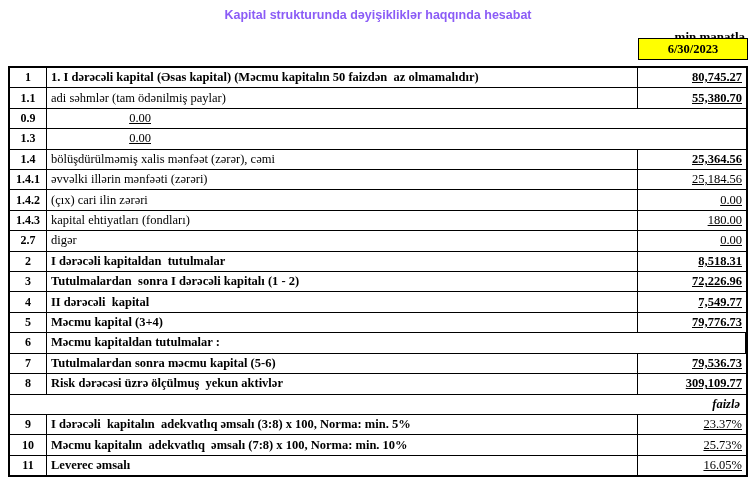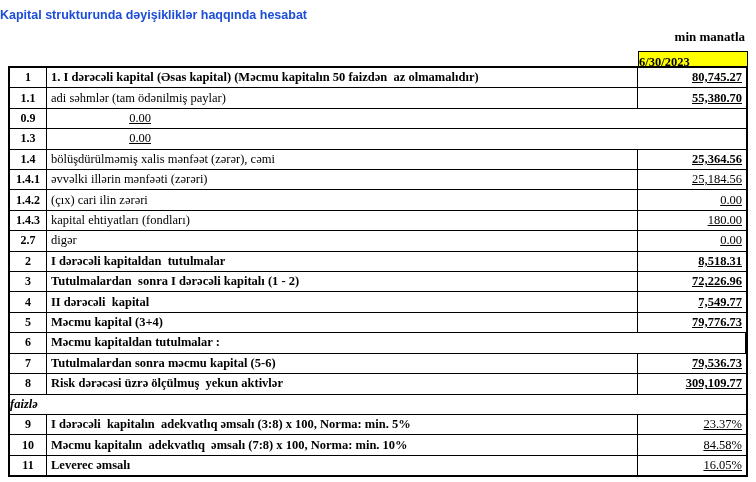--- a/index.html
+++ b/index.html
@@ -8,44 +8,44 @@
     width: 756px;
     height: 482px;
     background: #ffffff;
     overflow: hidden;
   }
   .title {
     position: absolute;
     top: 8px;
     left: 0;
     width: 100%;
-    text-align: left;
+    text-align: center;
     font-family: "Liberation Sans", sans-serif;
     font-weight: bold;
     font-size: 12.5px;
-    color: #1d4ed8;
+    color: #8b5cf6;
   }
   .unit-label {
     position: absolute;
     top: 29px;
     right: 11px;
     font-family: "Liberation Serif", serif;
     font-weight: bold;
     font-size: 13px;
     color: #000;
   }
   .date-cell {
     position: absolute;
-    top: 51px;
+    top: 38px;
     left: 638px;
     width: 110px;
     height: 22px;
     box-sizing: border-box;
     border: 1px solid #000;
-    text-align: left;
+    text-align: center;
     font-family: "Liberation Serif", serif;
     font-weight: bold;
     font-size: 12.5px;
     line-height: 20px;
     color: #000;
   }
   .cap-table {
     position: absolute;
     top: 66px;
     left: 8px;
@@ -88,21 +88,21 @@
   }
   .cell.value {
     width: 108px;
     justify-content: flex-end;
     padding-right: 4px;
     text-decoration: underline;
   }
   .bold { font-weight: bold; }
   .unit-row .cell.full {
     flex: 1;
-    justify-content: flex-start;
+    justify-content: flex-end;
     padding-right: 6px;
     font-weight: bold;
     font-style: italic;
   }
 </style>
 </head>
 <body>
 
 <div class="page">
   <div class="title">Kapital strukturunda dəyişikliklər haqqında hesabat</div>
@@ -293,21 +293,21 @@
         </div>
       </div>
       <div class="row">
         <div class="cell num">
           <span>10</span>
         </div>
         <div class="cell label bold">
           <span>Məcmu kapitalın  adekvatlıq  əmsalı (7:8) x 100, Norma: min. 10%</span>
         </div>
         <div class="cell value">
-          <span>84.58%</span>
+          <span>25.73%</span>
         </div>
       </div>
       <div class="row">
         <div class="cell num">
           <span>11</span>
         </div>
         <div class="cell label bold">
           <span>Leverec əmsalı</span>
         </div>
         <div class="cell value">

